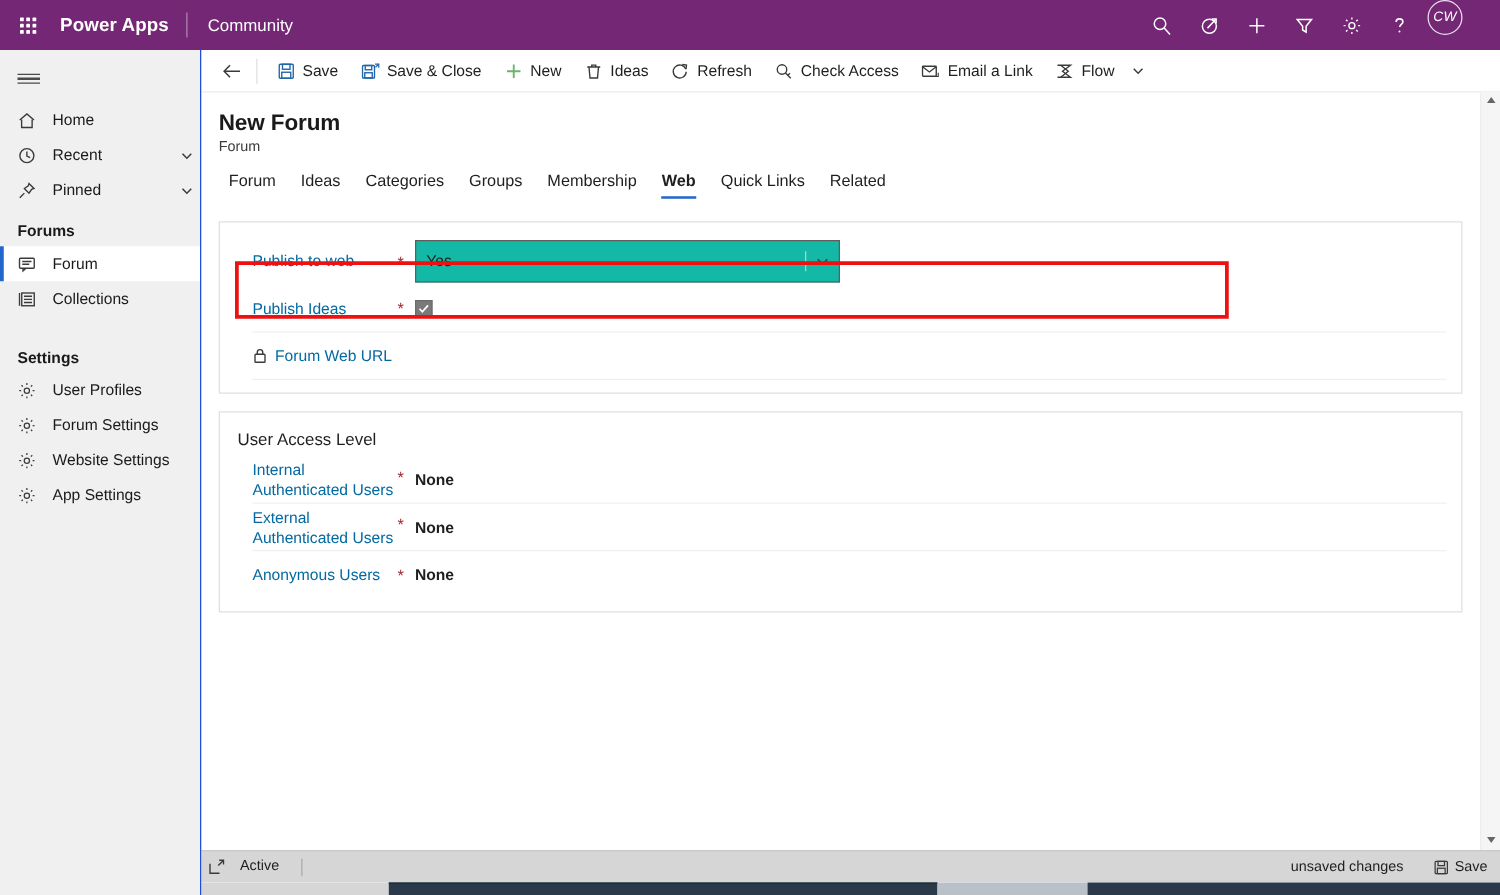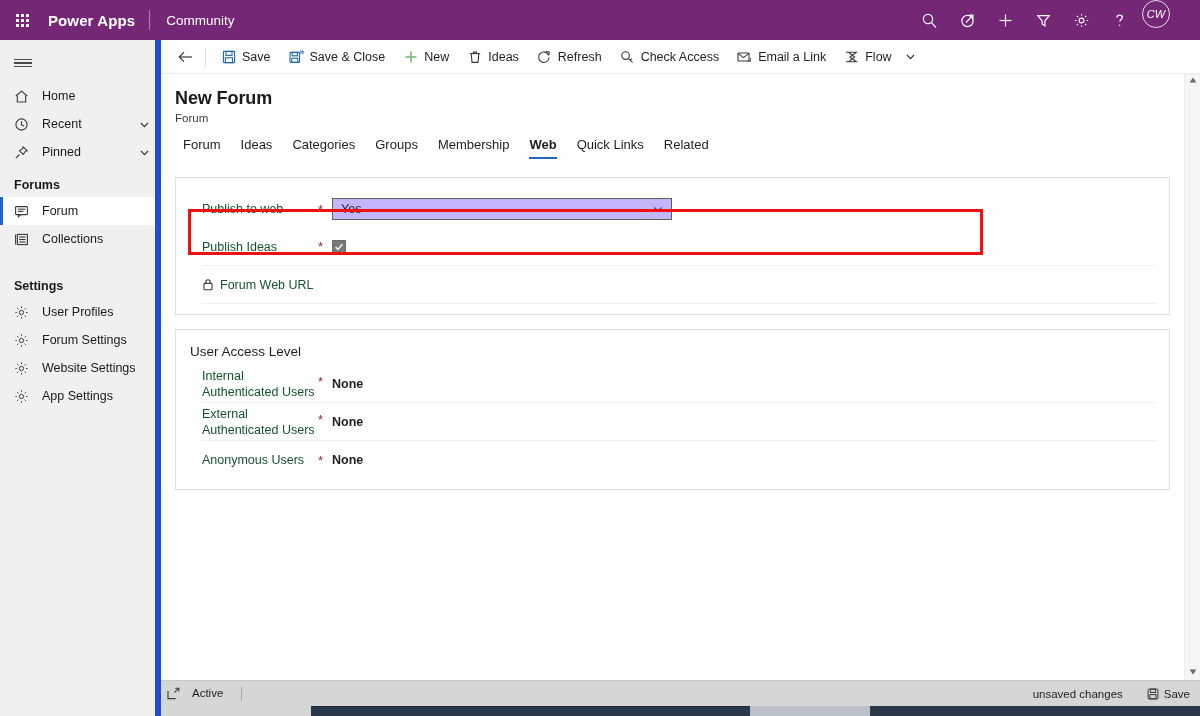--- a/index.html
+++ b/index.html
@@ -36,21 +36,21 @@
     display: flex; align-items: center; justify-content: center;
     font-size: 11px; letter-spacing: .2px; margin-left: 4px; margin-right: 6px; cursor: pointer;
   }
 
   
   .body { flex: 1 1 auto; display: flex; min-height: 0; }
 
   
   .sidebar {
     width: 161px; flex: 0 0 161px; background: #f0f0f0;
-    border-right: 6px solid #1d4ed8; position: relative;
+    border-right: 1px solid #1d4ed8; position: relative;
     display: flex; flex-direction: column; padding-top: 4px;
   }
   .ham { height: 38px; display: flex; align-items: center; padding-left: 14px; cursor: pointer; }
   .ham i { display: block; width: 18px; height: 1.5px; background: #4a4a4a; margin: 2px 0; }
   .nav-item {
     height: 28px; display: flex; align-items: center; padding-left: 14px;
     font-size: 12.5px; color: #1b1a19; cursor: pointer; position: relative;
   }
   .nav-item.selected { background: #ffffff; }
   .nav-item.selected::before {
@@ -113,29 +113,29 @@
   .section.first { margin-top: 18px; }
   .section-title { font-size: 13.5px; color: #201f1e; padding: 2px 0 6px 2px; }
 
   .field-rows { padding-left: 14px; }
   .frow {
     display: flex; align-items: center; min-height: 38px; border-bottom: 1px solid #f1f0ef;
     position: relative;
   }
   .frow.noline { border-bottom: none; }
   .flabel {
-    width: 116px; flex: 0 0 116px; font-size: 12.5px; color: #14532d; line-height: 16px;
+    width: 116px; flex: 0 0 116px; font-size: 12.5px; color: #0369a1; line-height: 16px;
   }
   .flabel .l2 { display: block; }
   .freq { width: 14px; flex: 0 0 14px; color: #a4262c; font-size: 13px; align-self: flex-start; padding-top: 9px; }
   .freq.mid { align-self: center; padding-top: 0; }
   .fval { flex: 1 1 auto; min-width: 0; display: flex; align-items: center; }
 
   .dropdown {
-    width: 340px; height: 22px; border: 1px solid #605e5c; background: #c4b5fd;
+    width: 340px; height: 34px; border: 1px solid #605e5c; background: #14b8a6;
     display: flex; align-items: center; font-size: 12.5px; color: #201f1e; padding-left: 8px;
   }
   .dropdown .dd-val { flex: 1 1 auto; }
   .dd-div { width: 1px; height: 16px; background: #c8c6c4; }
   .dd-chev { width: 26px; display: flex; align-items: center; justify-content: center; color: #3b3a39; }
 
   .cbox {
     width: 14px; height: 14px; background: #7a7a7a; border: 1px solid #6b6b6b;
     display: flex; align-items: center; justify-content: center;
   }

